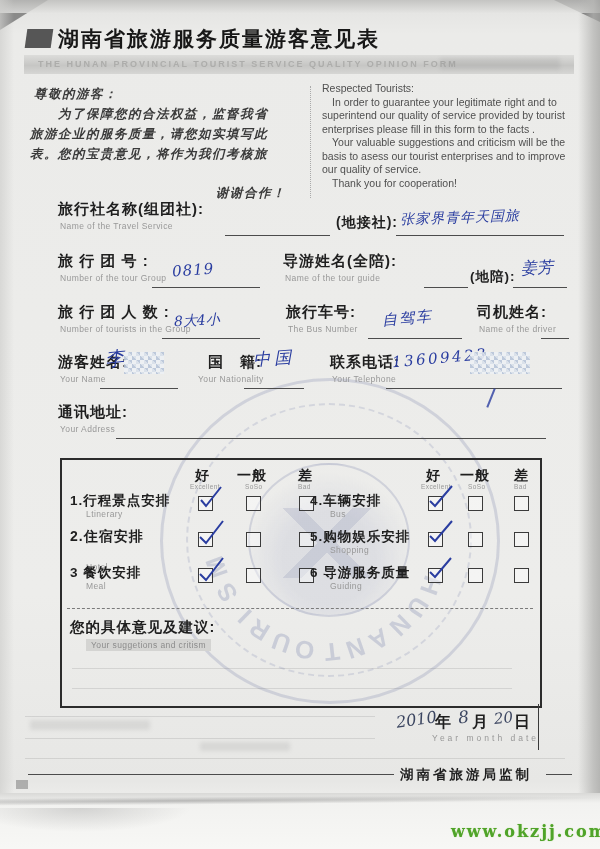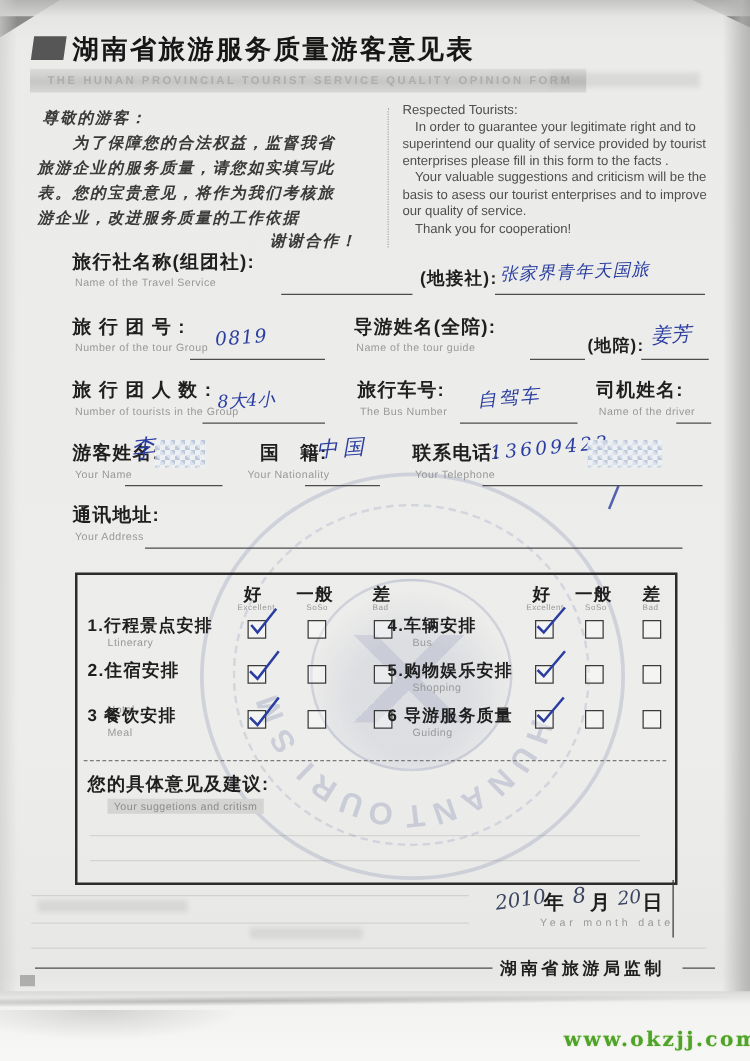--- a/index.html
+++ b/index.html
@@ -59,31 +59,30 @@
         <span style="position: absolute; font-size: 25px; font-weight: bold; color: rgba(148, 154, 186, 0.38); transform: rotate(19.0909deg) translate(0px, 128px) rotate(180deg); transform-origin: 0px 0px;">U</span>
         <span style="position: absolute; font-size: 25px; font-weight: bold; color: rgba(148, 154, 186, 0.38); transform: rotate(31.8182deg) translate(0px, 128px) rotate(180deg); transform-origin: 0px 0px;">R</span>
         <span style="position: absolute; font-size: 25px; font-weight: bold; color: rgba(148, 154, 186, 0.38); transform: rotate(44.5455deg) translate(0px, 128px) rotate(180deg); transform-origin: 0px 0px;">I</span>
         <span style="position: absolute; font-size: 25px; font-weight: bold; color: rgba(148, 154, 186, 0.38); transform: rotate(57.2727deg) translate(0px, 128px) rotate(180deg); transform-origin: 0px 0px;">S</span>
         <span style="position: absolute; font-size: 25px; font-weight: bold; color: rgba(148, 154, 186, 0.38); transform: rotate(70deg) translate(0px, 128px) rotate(180deg); transform-origin: 0px 0px;">M</span>
       </div>
   </div>
 
   <div class="abs" style="left:26px;top:29px;width:26px;height:19px;background:#3c3c3c;transform:skewX(-8deg);opacity:.85;"></div>
   <div class="abs" style="left:58px;top:25px;font-size:21px;font-weight:bold;color:#171717;letter-spacing:2px;white-space:nowrap;">湖南省旅游服务质量游客意见表</div>
-  <div class="abs" style="left:24px;top:55px;width:445px;height:19px;background:linear-gradient(180deg,#dcdcda,#c6c6c4 55%,#d6d6d4);overflow:hidden;">
+  <div class="abs" style="left:24px;top:55px;width:550px;height:19px;background:linear-gradient(180deg,#dcdcda,#c6c6c4 55%,#d6d6d4);overflow:hidden;">
     <span style="display:block;margin:4px 0 0 14px;font-size:9px;letter-spacing:2px;color:#adadab;
                  filter:blur(.6px);white-space:nowrap;font-weight:bold;">THE HUNAN PROVINCIAL TOURIST SERVICE QUALITY OPINION FORM</span>
   </div>
   <div class="ghost" style="left:440px;top:58px;width:120px;height:12px;"></div>
 
   <div class="zh-intro" style="left:34px;top:86px;">尊敬的游客：</div>
   <div class="zh-intro" style="left:58px;top:106px;">为了保障您的合法权益，监督我省</div>
   <div class="zh-intro" style="left:30px;top:126px;text-align:right;">旅游企业的服务质量，请您如实填写此</div>
   <div class="zh-intro" style="left:30px;top:146px;">表。您的宝贵意见，将作为我们考核旅</div>
-  <div class="zh-intro" style="left:30px;top:166px;">游企业，改进服务质量的工作依据</div>
   <div class="zh-intro" style="left:216px;top:185px;">谢谢合作！</div>
 
   <div class="abs" style="left:310px;top:86px;width:0;height:112px;border-left:1px dotted #aaa;"></div>
 
   <div class="abs en-intro" style="left:322px;top:82px;width:254px;">
     <div>Respected Tourists:</div>
     <div style="text-indent:10px;">In order to guarantee your legitimate right and to superintend our quality of service provided by tourist enterprises please fill in this form to the facts .</div>
     <div style="text-indent:10px;">Your valuable suggestions and criticism will be the basis to asess our tourist enterprises and to improve our quality of service.</div>
     <div style="text-indent:10px;">Thank you for cooperation!</div>
   </div>

